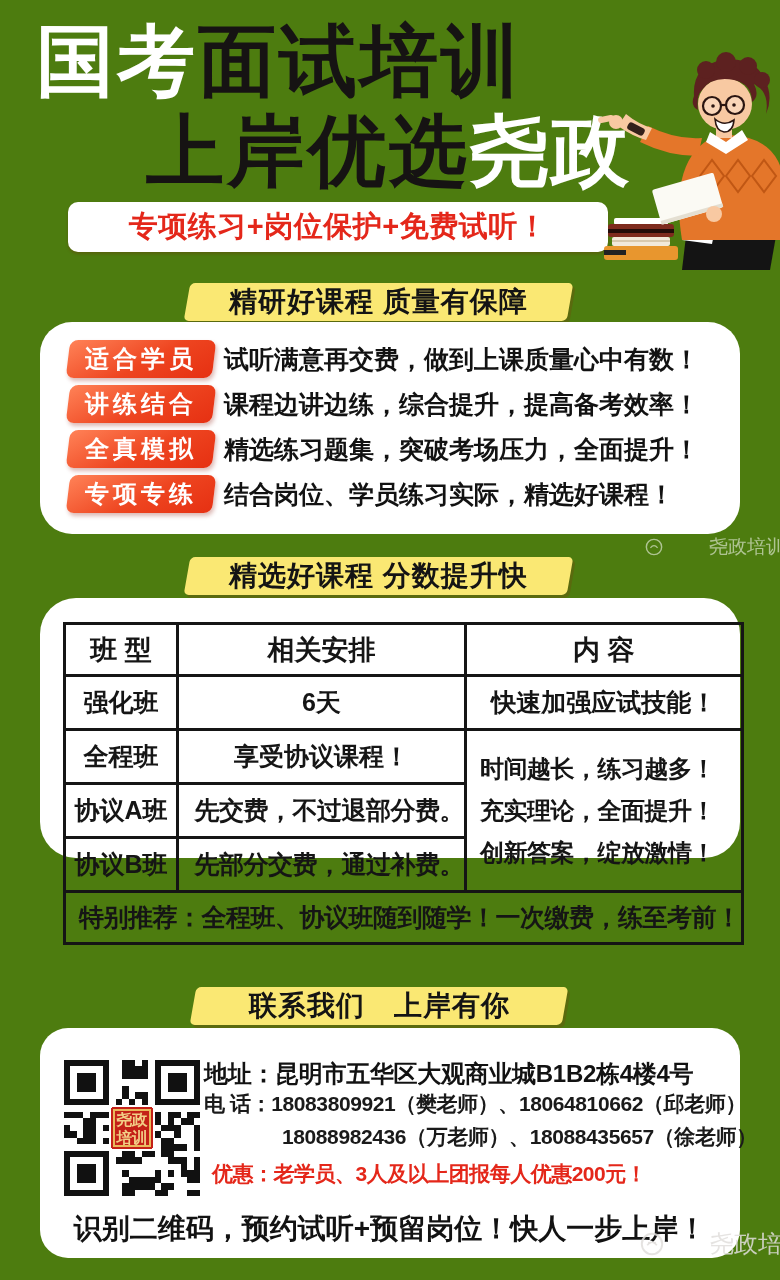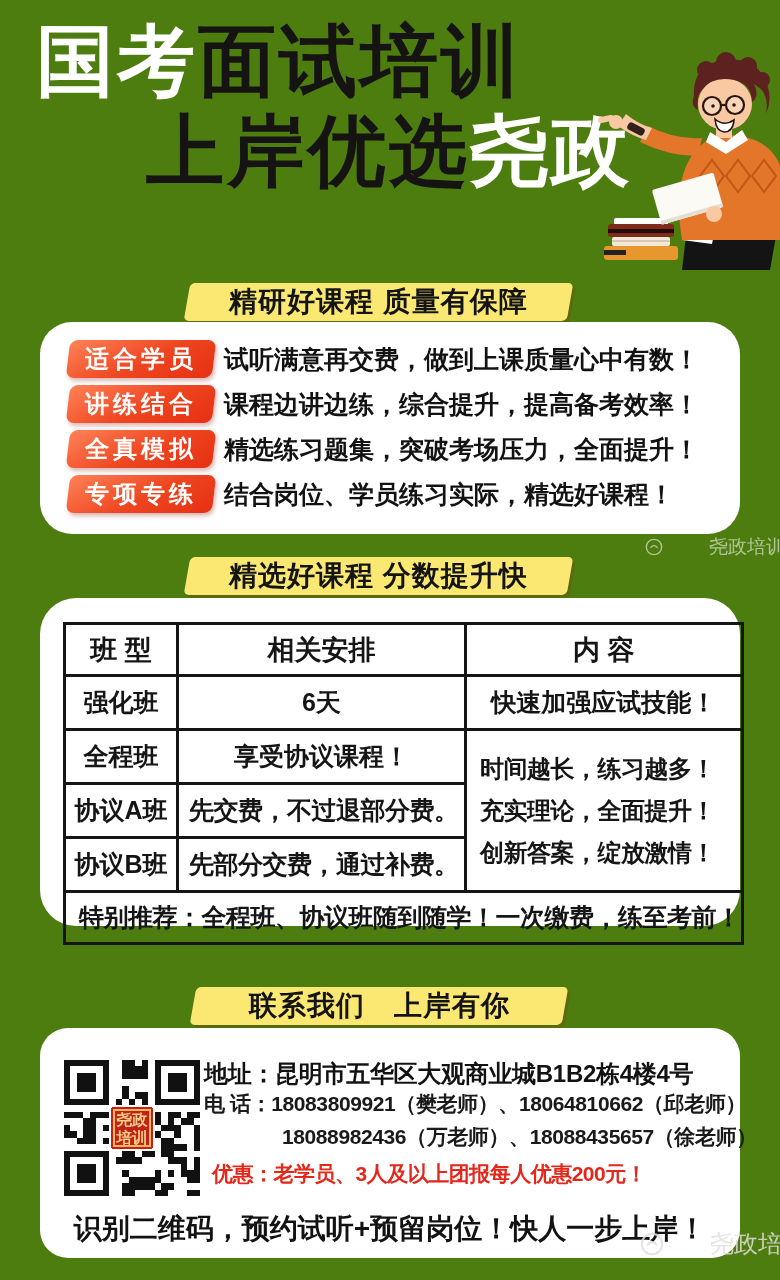--- a/index.html
+++ b/index.html
@@ -28,40 +28,40 @@
           box-shadow:3px 3px 0 rgba(150,30,10,.18);}
   .banner>span{transform:skewX(10deg);font-weight:900;font-size:28px;color:#141414;
                letter-spacing:1px;white-space:nowrap;}
   .banner1{left:187px;top:283px;width:383px;}
   .banner2{left:187px;top:557px;width:383px;}
   .banner3{left:193px;top:987px;width:372px;}
 
   
   .card{position:absolute;left:40px;width:700px;background:#FFFFFF;border-radius:32px;}
   .card1{top:322px;height:212px;}
-  .card2{top:598px;height:328px;border-radius:36px;}
+  .card2{top:598px;height:260px;border-radius:36px;}
   .card3{top:1028px;height:230px;border-radius:28px;}
 
   
   .features{padding:18px 0 0 28px;}
   .feature-row{display:flex;align-items:center;height:38px;margin-bottom:7px;}
   .badge{width:146px;min-width:146px;height:38px;border-radius:8px;
          background:linear-gradient(150deg,#FF8257 0%,#EE4520 55%,#E63012 100%);
          transform:skewX(-7deg);display:flex;align-items:center;justify-content:center;
          box-shadow:2px 3px 4px rgba(140,20,5,.3);}
   .badge span{transform:skewX(7deg);color:#fff;font-size:24px;font-weight:800;
               letter-spacing:4px;white-space:nowrap;}
   .feature-text{margin-left:10px;font-size:25px;font-weight:700;color:#121212;white-space:nowrap;}
 
   
   .course-table{position:absolute;left:23px;top:24px;border-collapse:collapse;table-layout:fixed;}
   .course-table td{border:3px solid #151515;color:#151515;text-align:center;
                    font-size:25px;font-weight:700;padding:0;}
   .course-table td.hd{font-size:27px;font-weight:800;}
-  .course-table td.left{text-align:left;padding-left:10px;letter-spacing:-.5px;}
+  .course-table td.left{text-align:right;padding-left:10px;letter-spacing:-.5px;}
   .rh{height:52px;} .rd{height:54px;}
   .merged{vertical-align:middle;}
   .merged div{text-align:left;padding-left:13px;font-size:24px;font-weight:700;
               line-height:42px;letter-spacing:-.5px;white-space:nowrap;}
   .tbl-footer{color:#E4271A;font-size:24px;font-weight:800;text-align:left;
               padding-left:13px !important;letter-spacing:-.5px;white-space:nowrap;}
 
   
   .qr{position:absolute;left:24px;top:32px;width:136px;height:136px;}
   .contact-info{position:absolute;left:164px;top:30px;width:520px;}
@@ -87,20 +87,23 @@
 
 <div class="poster">
 
   <div class="title-line title-line1">
     <span class="tw">国考</span><span class="tb">面试培训</span>
   </div>
   <div class="title-line title-line2">
     <span class="tb">上岸优选</span><span class="tw">尧政</span>
   </div>
 
+  <div class="pill">
+    <span>专项练习+岗位保护+免费试听！</span>
+  </div>
 
   <svg class="illu" viewBox="0 0 188 226" aria-hidden="true">
 
     <g>
       <rect x="20" y="174" width="54" height="7" rx="2" fill="#FFFFFF"></rect>
       <rect x="14" y="180" width="66" height="13" rx="3" fill="#7E2B1E"></rect>
       <rect x="14" y="185" width="66" height="4" fill="#230C09"></rect>
       <rect x="18" y="193" width="58" height="9" rx="2" fill="#F2E9DA"></rect>
       <rect x="18" y="196" width="58" height="2" fill="#D8C9AE"></rect>
       <rect x="10" y="202" width="74" height="14" rx="3" fill="#E8962E"></rect>

